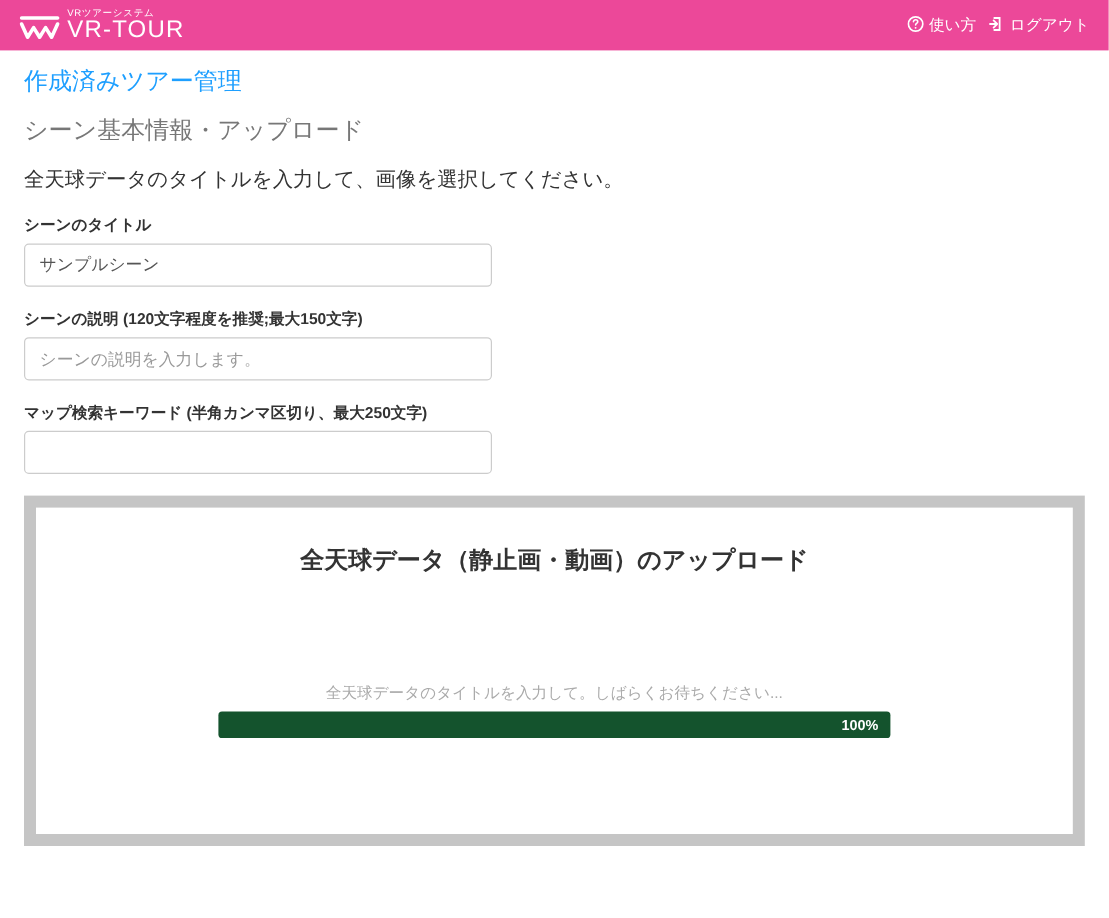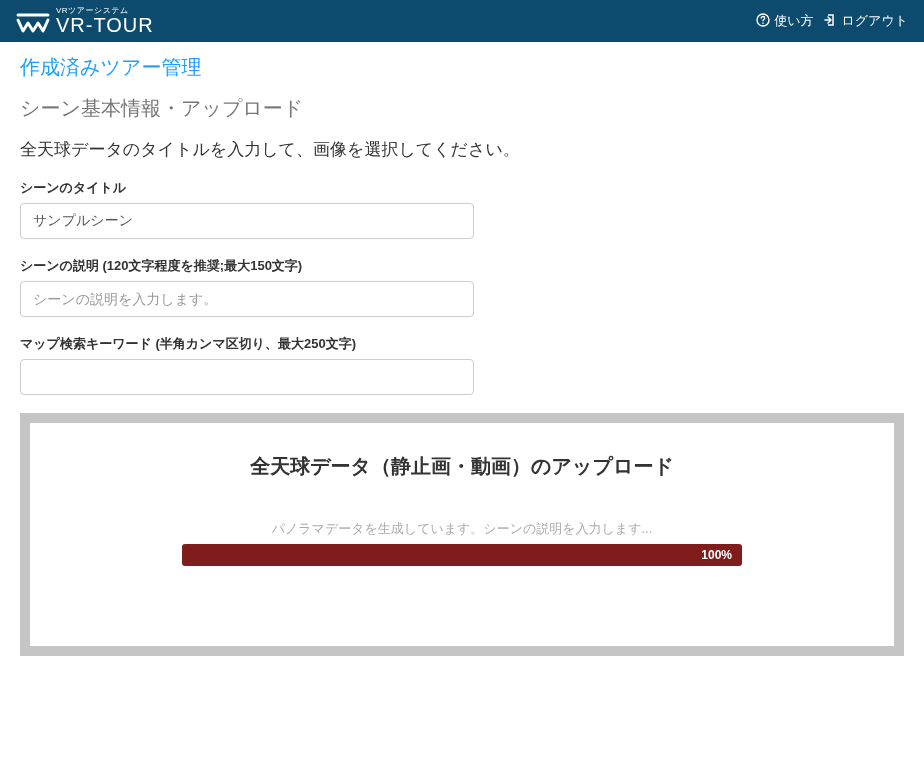--- a/index.html
+++ b/index.html
@@ -3,21 +3,21 @@
   <meta charset="utf-8">
   <style>
     * { box-sizing: border-box; margin: 0; padding: 0; }
     body {
       font-family: "Hiragino Kaku Gothic ProN", "Meiryo", sans-serif;
       background: #fff;
       color: #333;
       width: 924px;
     }
     .topbar {
-      background: #0c4a6e;
+      background: #ec4899;
       color: #fff;
       height: 42px;
       display: flex;
       align-items: center;
       padding: 0 16px;
       justify-content: space-between;
     }
     .brand {
       display: flex;
       align-items: flex-end;
@@ -77,54 +77,54 @@
       margin-bottom: 18px;
     }
     .field label {
       display: block;
       font-size: 13px;
       font-weight: bold;
       margin-bottom: 6px;
       margin-top: 17px;
     }
     .field input[type="text"] {
-      width: 454px;
+      width: 390px;
       height: 36px;
       padding: 6px 12px;
       font-size: 14px;
       border: 1px solid #ccc;
       border-radius: 4px;
       outline: none;
       color: #555;
     }
     .field input[type="text"]::placeholder {
       color: #999;
     }
     .upload-panel {
       border: 10px solid #c5c5c5;
       padding: 30px 20px 80px;
       margin-top: 10px;
       text-align: center;
     }
     .upload-title {
       font-size: 20px;
       font-weight: bold;
-      margin-bottom: 40px;
+      margin-bottom: 89px;
     }
     .progress-wrap {
       width: 560px;
       margin: 0 auto;
     }
     .progress-msg {
       color: #aaa;
       font-size: 13px;
       margin-bottom: 6px;
     }
     .progress-bar {
-      background: #7f1d1d;
+      background: #14532d;
       height: 22px;
       width: 100%;
       border-radius: 3px;
       position: relative;
       display: flex;
       align-items: center;
       justify-content: flex-end;
       padding-right: 10px;
     }
     .progress-pct {
@@ -189,19 +189,19 @@
 
 
   <div class="field">
     <label>マップ検索キーワード (半角カンマ区切り、最大250文字)</label>
     <input type="text" style="">
   </div>
 
   <div class="upload-panel">
     <div class="upload-title">全天球データ（静止画・動画）のアップロード</div>
     <div class="progress-wrap">
-      <div class="progress-msg">パノラマデータを生成しています。シーンの説明を入力します...</div>
+      <div class="progress-msg">全天球データのタイトルを入力して。しばらくお待ちください...</div>
       <div class="progress-bar">
         <span class="progress-pct">100%</span>
       </div>
     </div>
   </div>
 </div>
 
 </body></html>

